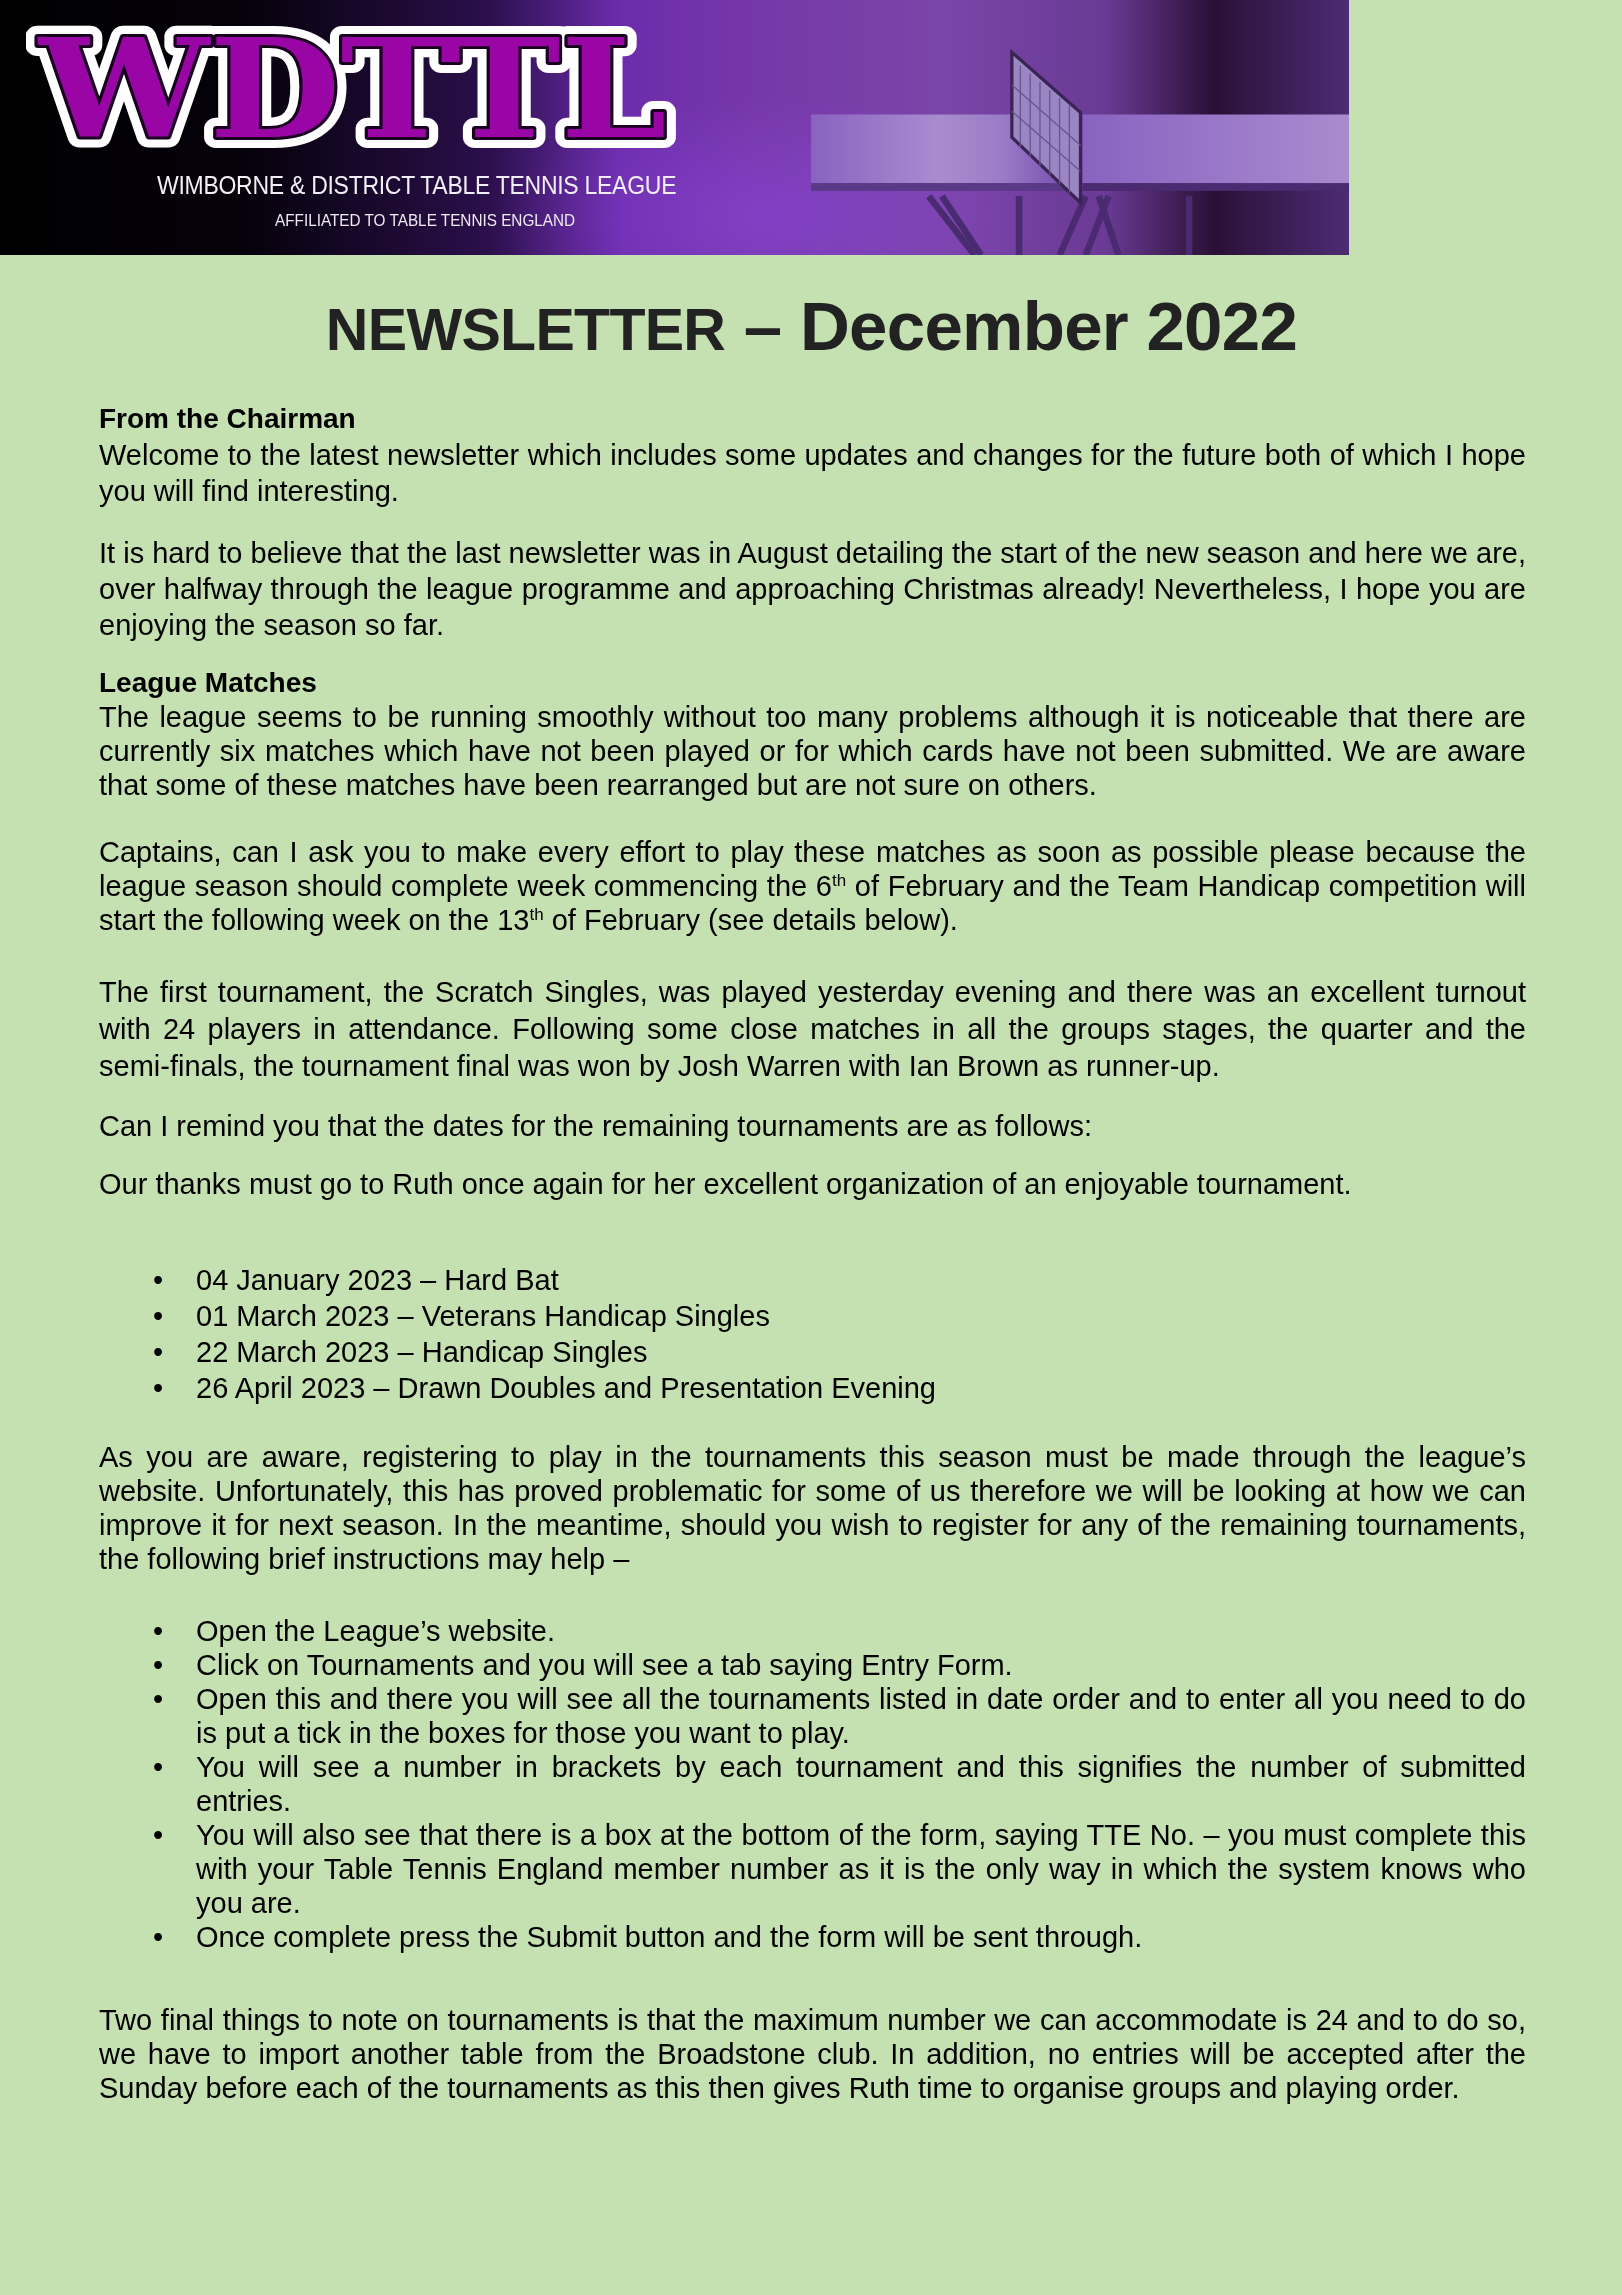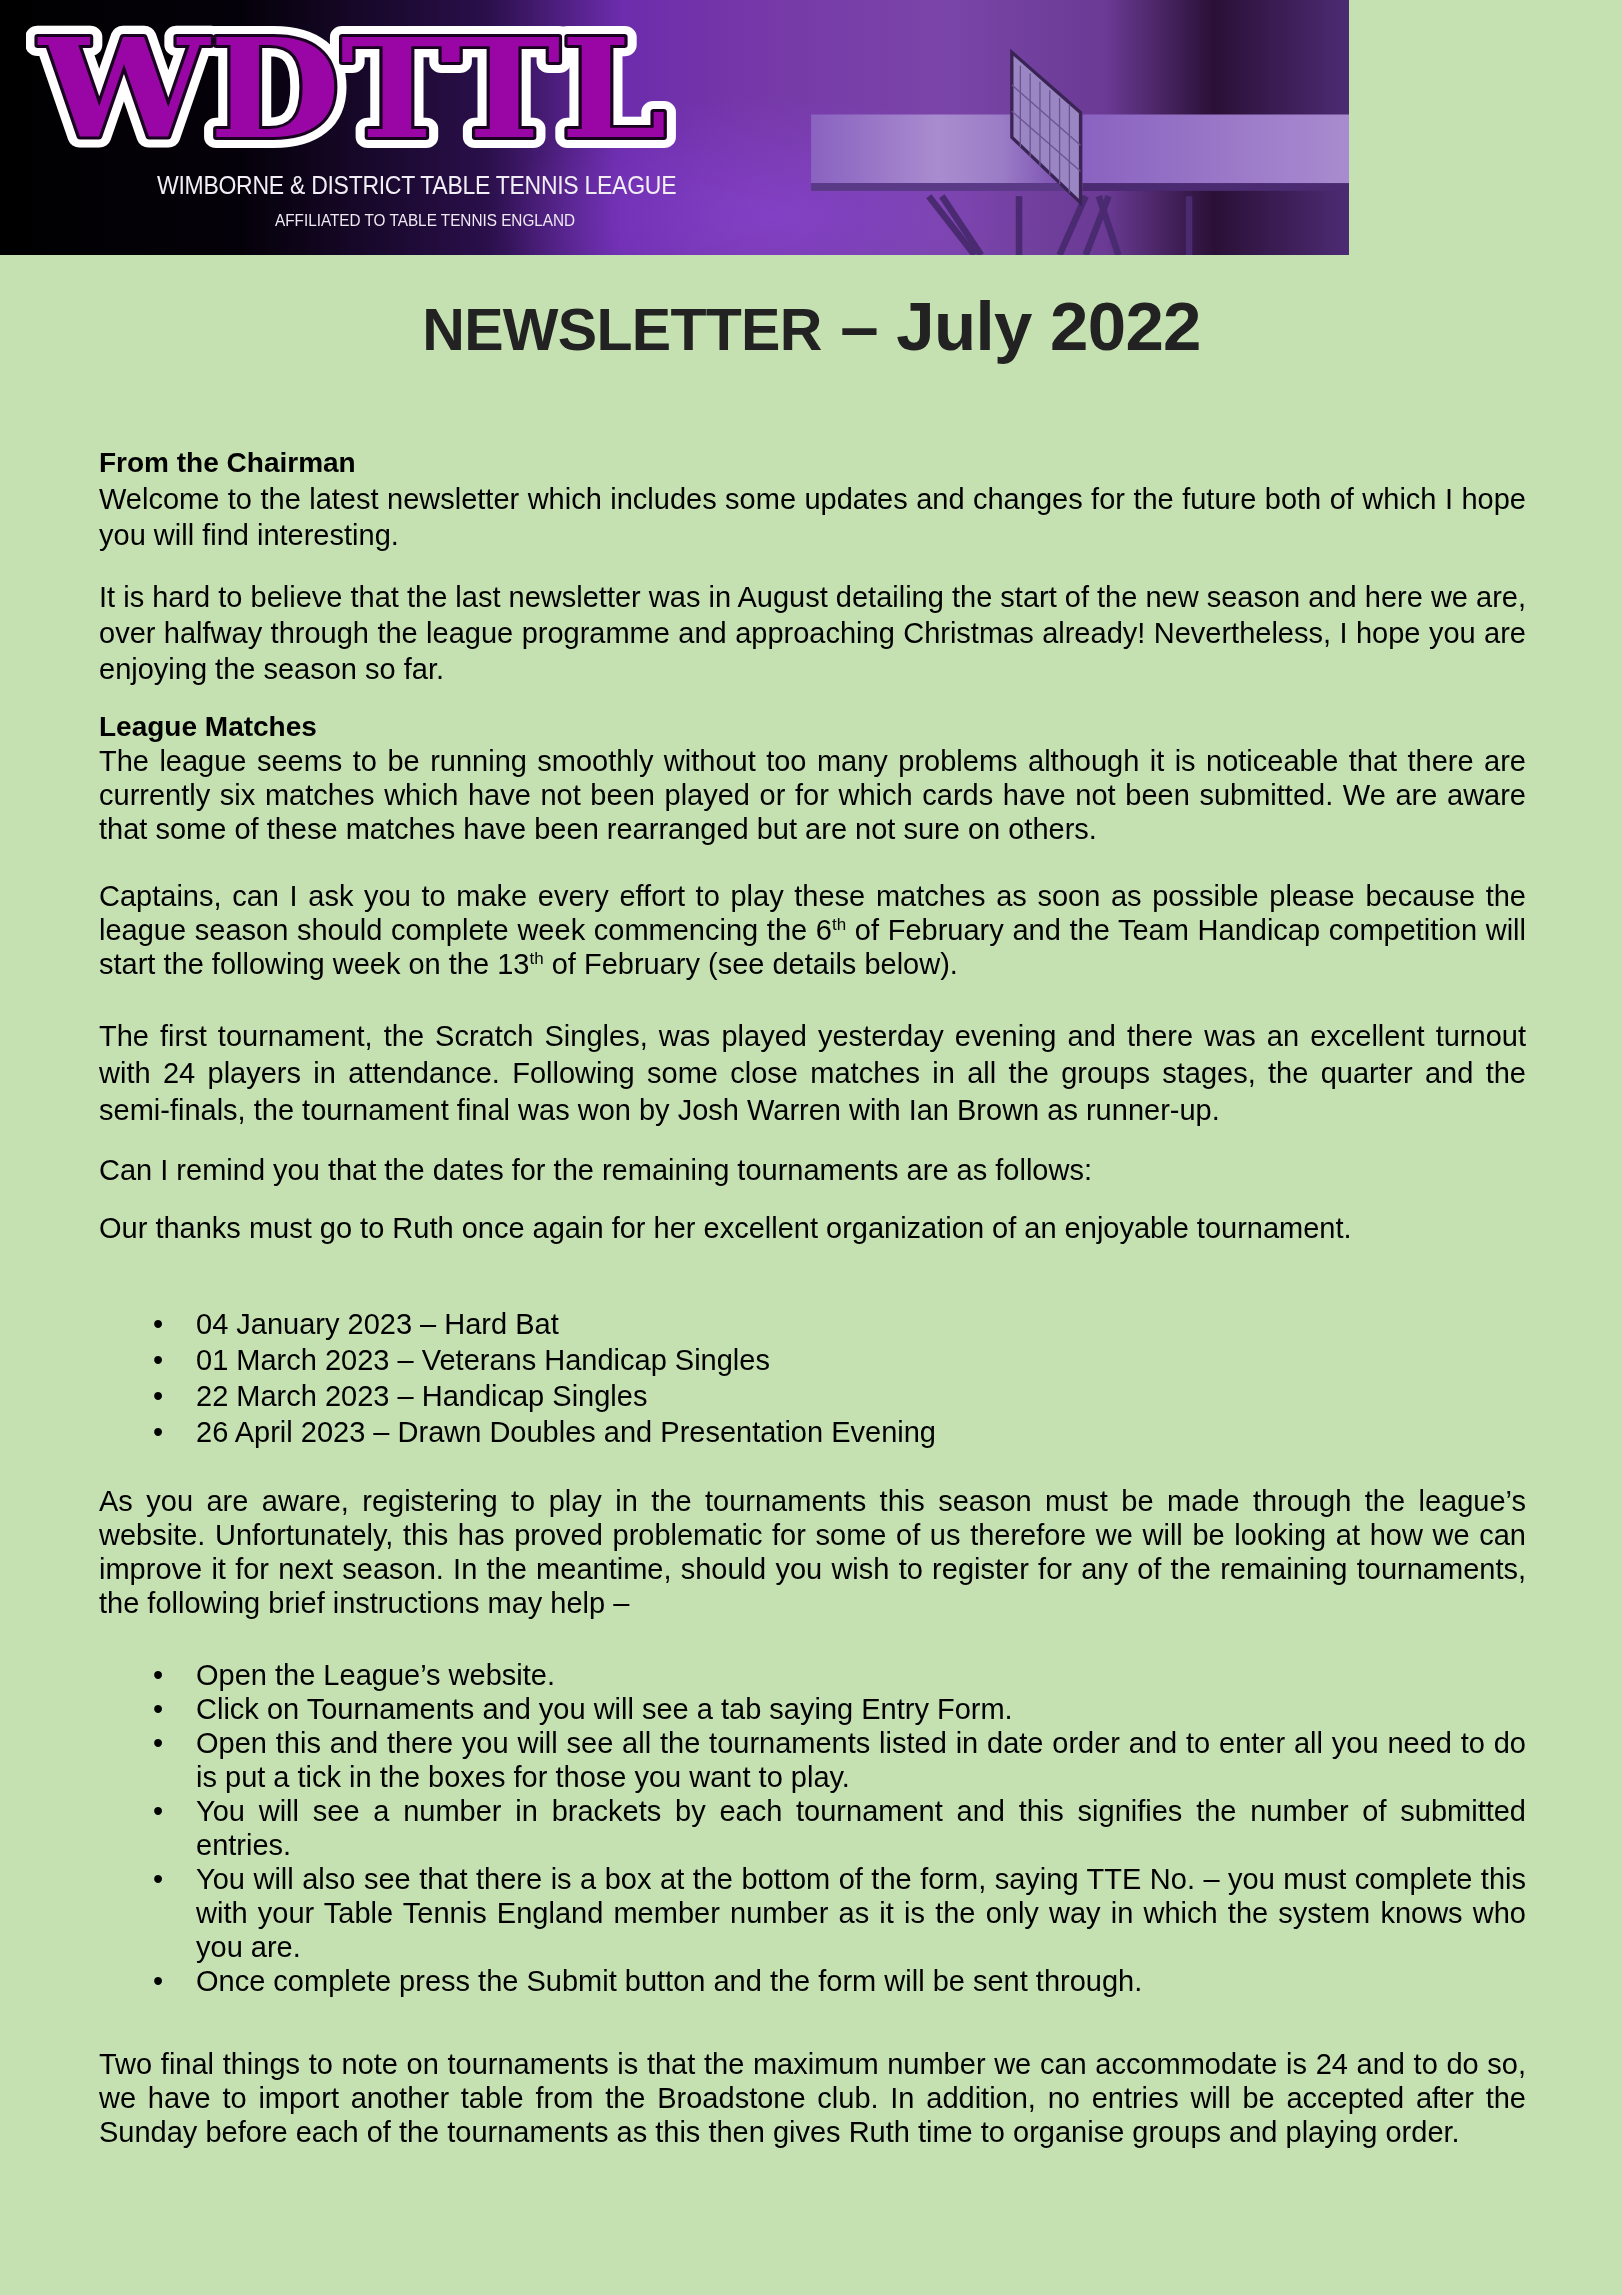--- a/index.html
+++ b/index.html
@@ -42,21 +42,20 @@
       text-align: center; font-weight: bold; color: #222;
       white-space: nowrap; line-height: 92px;
     }
     .title .big { font-size: 59px; letter-spacing: -0.7px; }
     .title .small { font-size: 69px; letter-spacing: -0.7px; }
     
     .block {
       position: absolute; left: 99px; width: 1427px;
       font-size: 29px; line-height: 36px;
       text-align: justify;
-      margin-top: 44px;
     }
     .block p { margin: 0; }
     .h {
       font-weight: bold; font-size: 28px; line-height: 36px;
     }
     .tight { line-height: 34px; }
     .left { text-align: left; }
     sup { font-size: 17px; line-height: 0; vertical-align: 10.5px; }
     ul.bul {
       list-style: none; margin: 0; padding: 0;
@@ -121,21 +120,21 @@
   <svg class="logo-svg" viewBox="0 0 1000 230">
     <text x="20" y="190" font-family="'DejaVu Serif', serif" font-weight="bold" font-size="210" textLength="960" lengthAdjust="spacingAndGlyphs" fill="#ffffff" stroke="#ffffff" stroke-width="34" stroke-linejoin="round">WDTTL</text>
     <text x="20" y="190" font-family="'DejaVu Serif', serif" font-weight="bold" font-size="210" textLength="960" lengthAdjust="spacingAndGlyphs" fill="#9a06a6" stroke="#1a0020" stroke-width="9" stroke-linejoin="round" paint-order="stroke">WDTTL</text>
   </svg>
 
   <div class="league-name">WIMBORNE &amp; DISTRICT TABLE TENNIS LEAGUE</div>
   <div class="affiliated">AFFILIATED TO TABLE TENNIS ENGLAND</div>
 </div>
 
 <div class="title">
-  <span class="big">NEWSLETTER</span><span class="small"> – July 2022</span>
+  <span class="big">NEWSLETTER</span><span class="small"> – December 2022</span>
 </div>
 
 <div class="block" style="top:401px;">
   <p class="h">From the Chairman</p>
   <p>Welcome to the latest newsletter which includes some updates and changes for the future both of which I hope you will find interesting.</p>
   <p style="margin-top:26px;">It is hard to believe that the last newsletter was in August detailing the start of the new season and here we are, over halfway through the league programme and approaching Christmas already! Nevertheless, I hope you are enjoying the season so far.</p>
 </div>
 
 <div class="block tight" style="top:666px;">
   <p class="h tight">League Matches</p>

